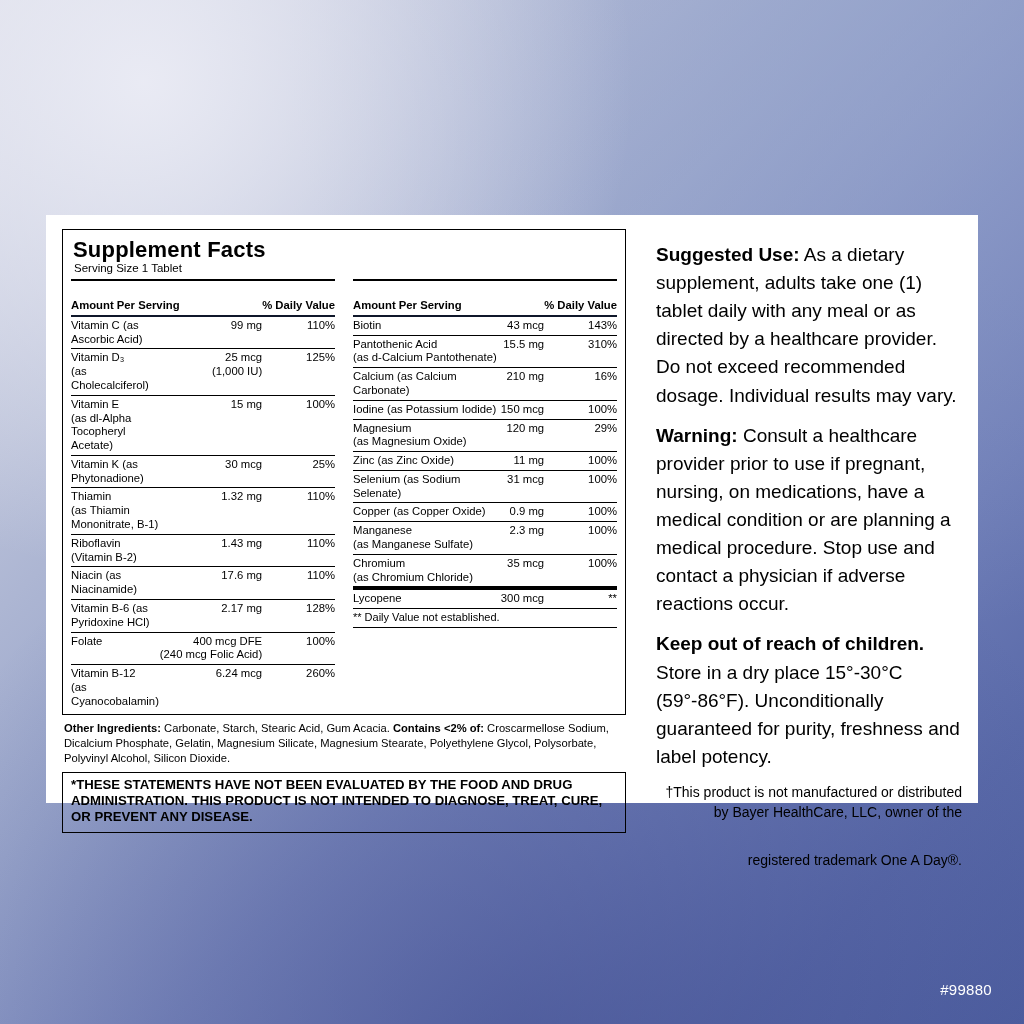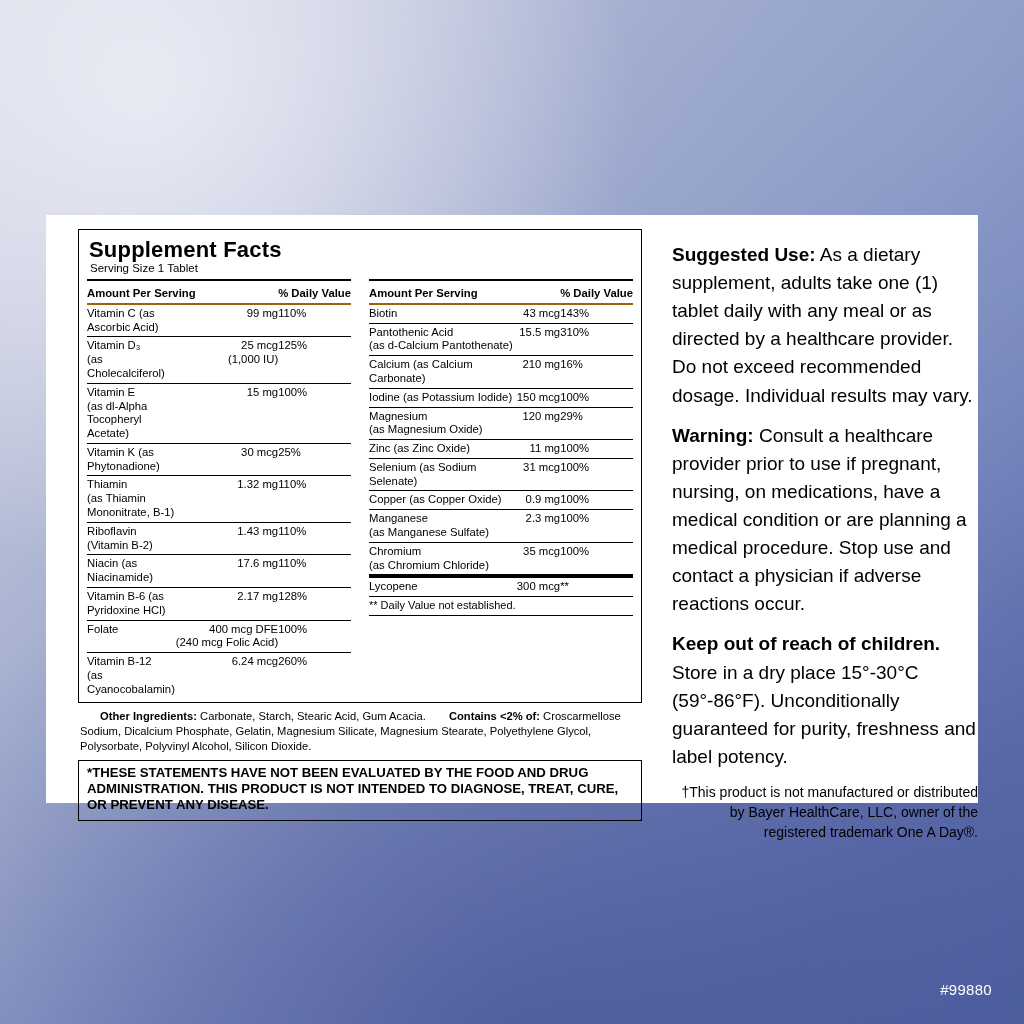--- a/index.html
+++ b/index.html
@@ -29,21 +29,21 @@
     left: 46px;
     top: 215px;
     width: 932px;
     height: 588px;
     background: #ffffff;
     box-sizing: border-box;
   }
 
   .label-inner {
     position: absolute;
-    left: 16px; top: 0;
+    left: 0; top: 0;
     width: 100%; height: 100%;
     box-sizing: border-box;
     display: flex;
     padding: 14px 16px 12px 16px;
   }
 
   .left-col {
     width: 572px;
     box-sizing: border-box;
     padding-right: 8px;
@@ -92,49 +92,49 @@
     font-size: 11.3px;
   }
   table.sf td {
     padding: 2px 0 2px 0;
     vertical-align: top;
     border-bottom: 0.7px solid #000;
     line-height: 1.22;
   }
   table.sf tr.head td {
     font-weight: bold;
-    border-bottom: 2px solid #a16207;
+    border-bottom: 2px solid #0f172a;
     border-top: 2px solid #000;
-    padding: 6px 0 2px 0;
+    padding: 18px 0 2px 0;
     font-size: 11.3px;
   }
   table.sf tr.norule td { border-bottom: none; margin-top: 11px; }
   td.name { text-align: left; }
   td.amt { text-align: right; white-space: nowrap; padding-left: 4px; }
-  td.dv { text-align: left; white-space: nowrap; width: 42px; }
+  td.dv { text-align: right; white-space: nowrap; width: 42px; }
   .sub { display: block; }
   .thickrule td {
     border-bottom: 3px solid #000 !important;
     padding: 0 !important;
     height: 0;
     line-height: 0;
     font-size: 0;
   }
   .footnote-row td {
     border-bottom: none;
     font-size: 11px;
     padding-top: 4px;
   }
 
   .other-ing {
     font-size: 11.2px;
     line-height: 1.33;
     margin: 6px 2px 6px 2px;
   }
-  .other-ing b { font-weight: bold; margin-left: 20px; }
+  .other-ing b { font-weight: bold; }
 
   .disclaimer {
     border: 1.5px solid #000;
     padding: 4px 8px 7px 8px;
     font-size: 13.2px;
     font-weight: bold;
     line-height: 1.22;
     box-sizing: border-box;
   }
 
@@ -145,21 +145,21 @@
     margin: 0 0 12px 0;
   }
   .rc-para b { font-weight: bold; }
   .rc-foot {
     font-size: 14px;
     line-height: 1.42;
     margin: 0;
     text-align: right;
   }
   .rc-foot .indent { display: block; padding-left: 7px; }
-  .rc-foot .indent2 { display: block; padding-left: 18px; }
+  .rc-foot .indent2 { display: block; padding-left: 18px; margin-top: 28px; }
 
   .code {
     position: absolute;
     right: 32px;
     bottom: 26px;
     color: #ffffff;
     font-size: 15px;
     letter-spacing: 0.3px;
     margin-top: 24px;
   }

